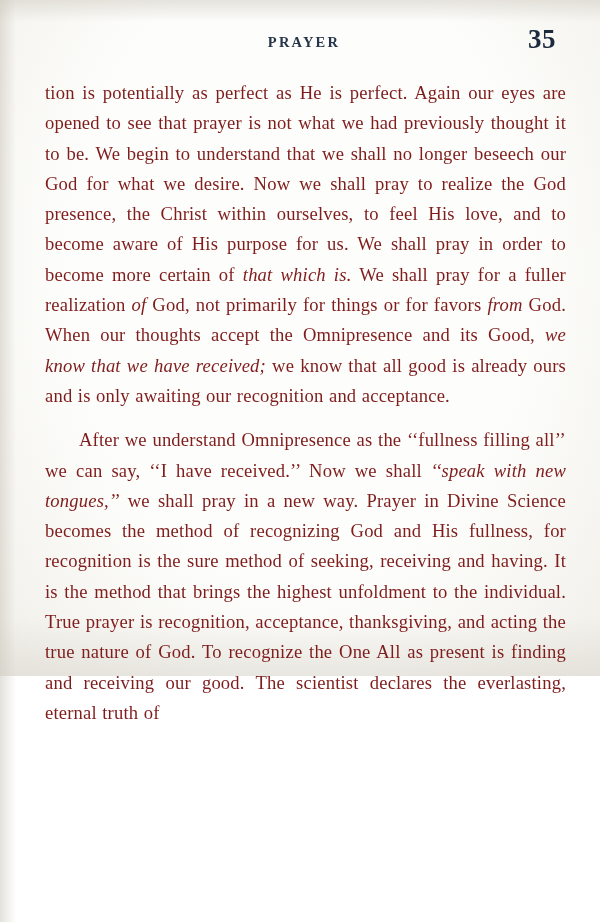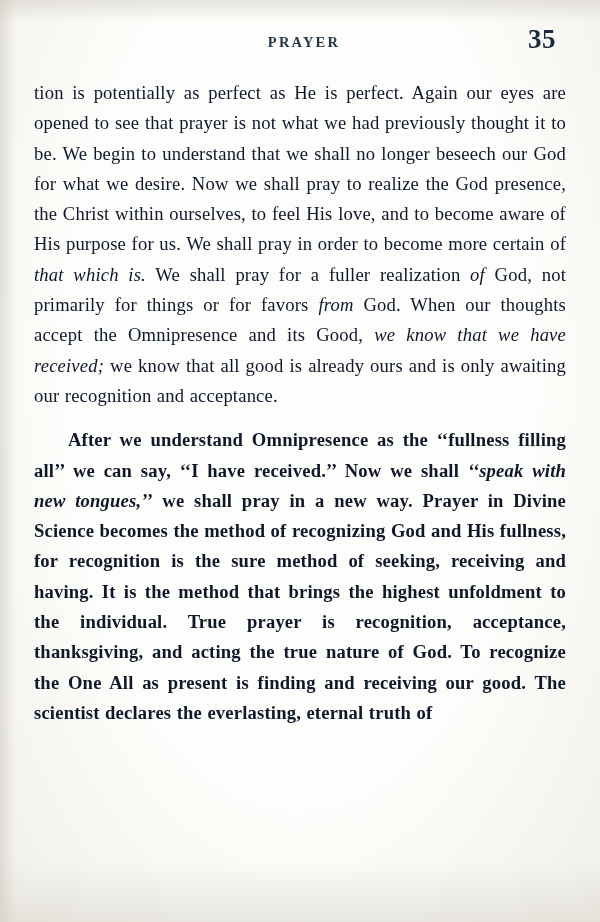--- a/index.html
+++ b/index.html
@@ -10,21 +10,21 @@
     width: 600px;
     height: 922px;
     background: #ffffff;
     font-family: "Liberation Serif", serif;
     color: #1d2b3a;
     overflow: hidden;
   }
   .page {
     position: relative;
     width: 600px;
-    height: 922px;
+    height: 676px;
     background: #fdfdfb;
     box-sizing: border-box;
   }
   
   .page::before {
     content: "";
     position: absolute;
     inset: 0;
     background:
       radial-gradient(ellipse at 50% 40%, rgba(255,255,255,0) 55%, rgba(225,222,212,0.45) 100%);
@@ -58,32 +58,31 @@
     color: #1b2a3c;
     letter-spacing: 0.5px;
   }
   .body-text {
     position: absolute;
     top: 78px;
     left: 34px;
     width: 532px;
   }
   .para {
-    margin: 0 0 14px 0;
+    margin: 0 0 14px 11px;
     font-size: 18.6px;
     line-height: 30.3px;
     text-align: justify;
     text-align-last: left;
-    color: #0f172a;
+    color: #7f1d1d;
     letter-spacing: 0.18px;
     word-spacing: 0.6px;
   }
   .para.indent {
     text-indent: 34px;
-    font-weight: bold;
   }
   .para em {
     font-style: italic;
   }
   .edge-shade-left {
     position: absolute;
     left: 0;
     top: 0;
     width: 16px;
     height: 922px;

